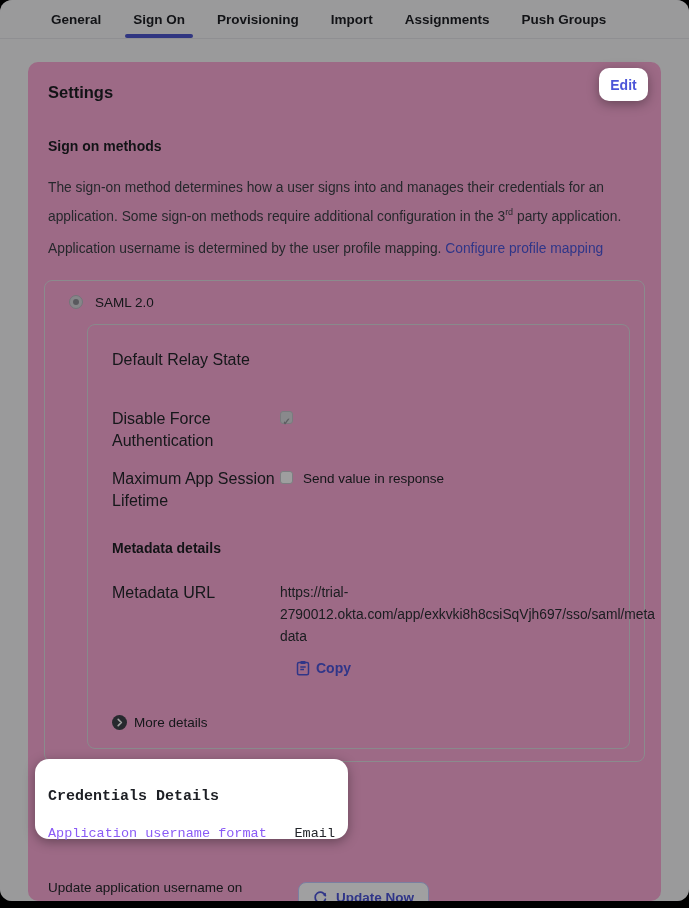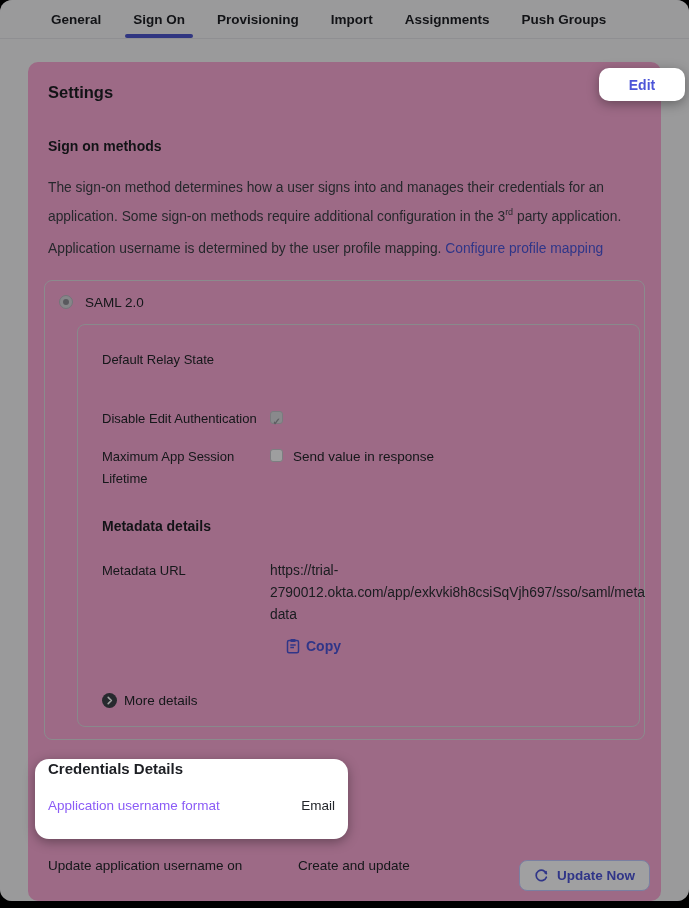--- a/index.html
+++ b/index.html
@@ -14,29 +14,29 @@
   
   .card{position:absolute;left:28px;top:62px;width:633px;height:839px;background:#f9a8d4;border-radius:10px;padding:20px;box-sizing:border-box;}
   .card-title{font-size:16.5px;font-weight:700;color:#1d1f24;margin:0;line-height:20px;}
   .section-heading{font-size:14px;font-weight:700;color:#1d1f24;margin:36px 0 0;line-height:17px;}
   .desc{font-size:13.8px;color:#3c3f46;line-height:24px;margin:21px 0 0;max-width:600px;}
   .desc2{margin-top:8px;}
   .desc sup{font-size:9px;}
   a.link{color:#4c55d8;text-decoration:none;cursor:pointer;}
 
   
-  .method-box{margin:19px -4px 0;border:1px solid #dcdce0;border-radius:8px;padding:14px 0 12px;}
+  .method-box{margin:19px -4px 0;border:1px solid #dcdce0;border-radius:8px;padding:14px 10px 12px;}
   .radio-row{display:flex;align-items:center;gap:12px;padding-left:14px;height:15px;}
   .radio{width:14px;height:14px;border-radius:50%;background:#d4d4da;border:1px solid #b8b8c0;position:relative;box-sizing:border-box;}
   .radio::after{content:"";position:absolute;left:3px;top:3px;width:6px;height:6px;border-radius:50%;background:#8e8e96;}
   .radio-label{font-size:13.5px;color:#23262b;}
 
   .inner-box{margin:14px 4px 0 32px;border:1px solid #dadade;border-radius:8px;padding:24px 0 15px 24px;}
   .field-row{display:flex;align-items:flex-start;}
-  .field-label{width:168px;font-size:13px;line-height:22px;color:#23262b;flex:0 0 168px;}
+  .field-label{width:168px;font-size:16px;line-height:22px;color:#23262b;flex:0 0 168px;}
   .field-control{font-size:13.5px;line-height:22px;color:#23262b;}
   .mb37{margin-bottom:37px;} .mb16{margin-bottom:16px;}
   .checkbox{width:13px;height:13px;border-radius:3px;box-sizing:border-box;display:inline-block;}
   .checkbox.checked{background:#d9d9de;border:1px solid #c2c2c8;position:relative;}
   .checkbox.checked::after{content:"\2713";position:absolute;left:1.5px;top:-1px;font-size:10px;color:#93939b;font-weight:700;}
   .checkbox.unchecked{background:#fbfbfc;border:1px solid #c6c6cc;}
   .cb-wrap{display:flex;align-items:flex-start;gap:10px;}
   .cb-wrap .checkbox{margin-top:3px;}
   .metadata-heading{font-size:14px;font-weight:700;color:#1d1f24;margin:28px 0 0;line-height:17px;}
   .url-row{margin-top:25px;}
@@ -46,22 +46,22 @@
   .more-details-label{font-size:13.5px;color:#23262b;line-height:20px;}
 
   
   .bottom-row{display:flex;align-items:flex-start;margin-top:115px;}
   .bottom-label{width:250px;flex:0 0 250px;font-size:13.5px;line-height:22px;color:#23262b;}
   .bottom-value{flex:1;font-size:13.5px;line-height:22px;color:#23262b;}
   .update-now-btn{flex:0 0 auto;display:flex;align-items:center;gap:8px;margin:5px -9px 0 0;height:31px;padding:0 14px;background:#fdfdff;border:1px solid #c2caff;border-radius:8px;color:#4c55d8;font-size:13.5px;font-weight:700;cursor:pointer;box-sizing:border-box;}
 
   
   .dim{position:absolute;inset:0;background:rgba(0,0,0,0.37);z-index:50;}
-  .edit-spotlight{position:absolute;left:599px;top:68px;width:86px;height:33px;background:#fff;border-radius:10px;z-index:60;display:flex;align-items:center;justify-content:center;color:#4c55d8;font-size:14px;font-weight:700;cursor:pointer;box-shadow:0 3px 12px rgba(0,0,0,0.35);}
-  .cred-spotlight{position:absolute;left:35px;top:759px;width:313px;height:80px;background:#fff;border-radius:14px;z-index:60;box-sizing:border-box;padding:0 13px;box-shadow:0 3px 12px rgba(0,0,0,0.35);}
+  .edit-spotlight{position:absolute;left:599px;top:68px;width:49px;height:33px;background:#fff;border-radius:10px;z-index:60;display:flex;align-items:center;justify-content:center;color:#4c55d8;font-size:14px;font-weight:700;cursor:pointer;box-shadow:0 3px 12px rgba(0,0,0,0.35);}
+  .cred-spotlight{position:absolute;left:35px;top:759px;width:313px;height:80px;background:#fff;border-radius:14px;z-index:60;box-sizing:border-box;padding:28px 13px;box-shadow:0 3px 12px rgba(0,0,0,0.35);font-family:Liberation Mono, monospace;}
   .cred-heading{font-size:15px;font-weight:700;color:#1d1f24;line-height:20px;}
   .cred-row{display:flex;justify-content:space-between;align-items:center;margin-top:19px;}
   .cred-label{font-size:13.5px;color:#8b5cf6;}
   .cred-value{font-size:13.5px;color:#23262b;}
   .icon{display:inline-flex;flex:0 0 auto;}
 </style>
 </head>
 <body>
 
 <div class="window">
@@ -90,21 +90,21 @@
         <span class="radio-label">SAML 2.0</span>
       </div>
 
       <div class="inner-box">
 
         <div class="field-row mb37">
           <div class="field-label">Default Relay State</div>
         </div>
 
         <div class="field-row mb16">
-          <div class="field-label">Disable Edit Authentication</div>
+          <div class="field-label">Disable Force Authentication</div>
           <div class="field-control cb-wrap">
             <span class="checkbox checked"></span>
           </div>
         </div>
 
         <div class="field-row">
           <div class="field-label">Maximum App Session Lifetime</div>
           <div class="field-control cb-wrap">
             <span class="checkbox unchecked"></span>
             <span>Send value in response</span>
@@ -137,21 +137,20 @@
                 <path d="M6.2 4.4 L9.4 7.5 L6.2 10.6" stroke="#ffffff" stroke-width="1.6" fill="none" stroke-linecap="round" stroke-linejoin="round"></path>
               </svg>
           </span>
           <span class="more-details-label">More details</span>
         </div>
       </div>
     </div>
 
     <div class="bottom-row">
       <div class="bottom-label">Update application username on</div>
-      <div class="bottom-value">Create and update</div>
       <button class="update-now-btn">
         <span class="icon">
           <svg width="15" height="15" viewBox="0 0 16 16">
               <path d="M13.2 9.8 A5.6 5.6 0 1 1 13.2 6" fill="none" stroke="#4c55d8" stroke-width="1.8" stroke-linecap="round"></path>
               <path d="M13.9 2.8 L13.4 6.3 L10.2 5.2 Z" fill="#4c55d8"></path>
             </svg>
         </span>
         <span>Update Now</span>
       </button>
     </div>

